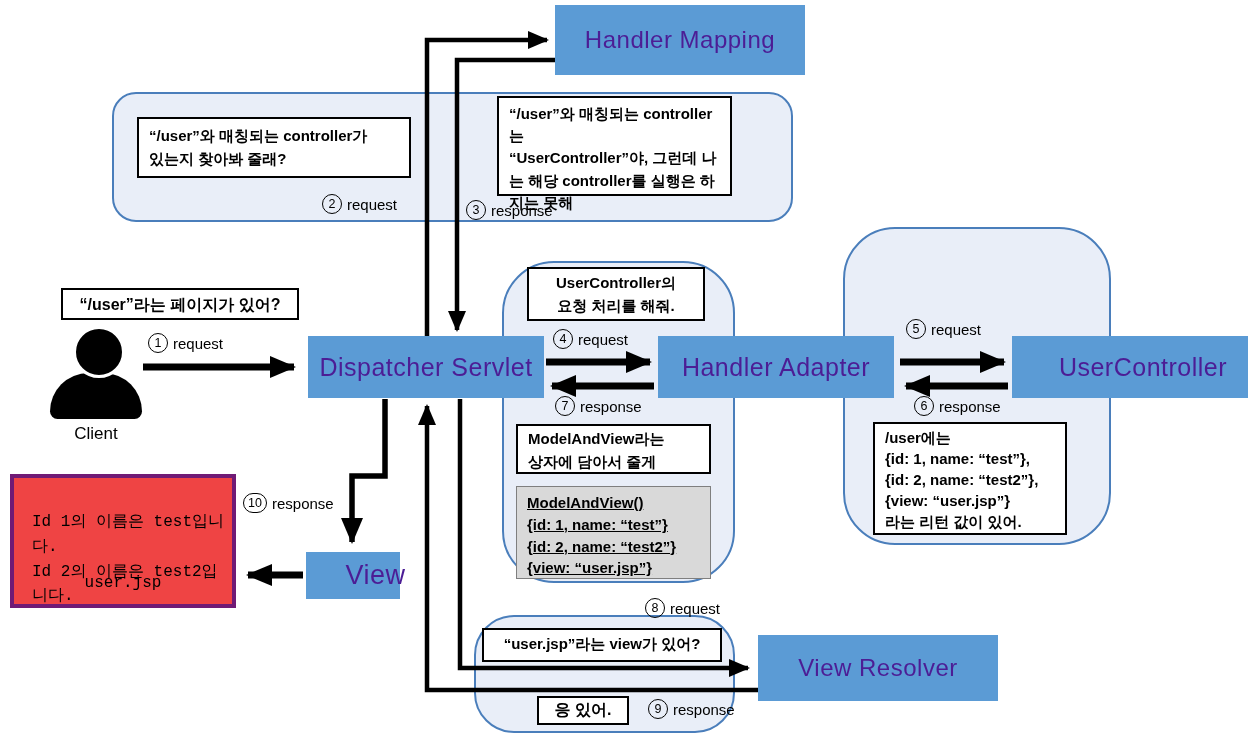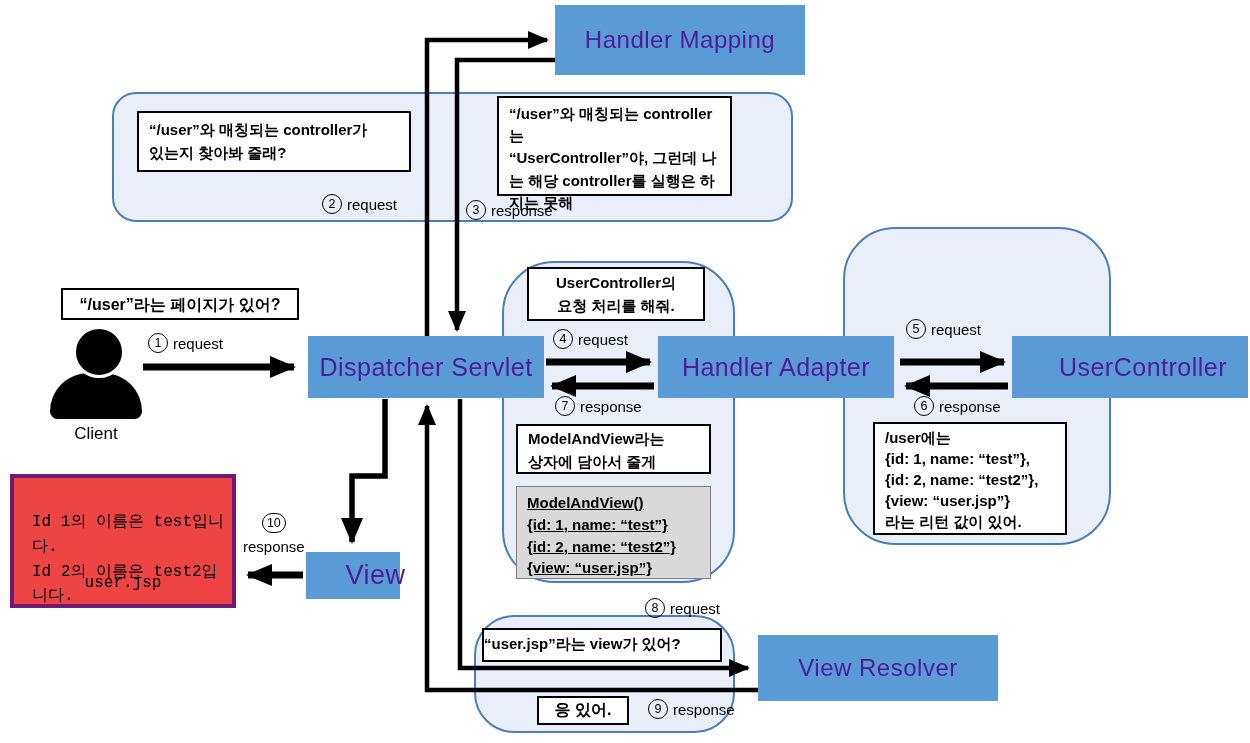--- a/index.html
+++ b/index.html
@@ -56,21 +56,21 @@
     </div>
 
   <div style="position:absolute;left:50px;top:326px;width:92px;height:94px;z-index:3;">
     <div class="person-body"></div>
     <div class="person-head"></div>
   </div>
   <div style="position:absolute;left:50px;top:424px;width:92px;text-align:center;font-size:17px;z-index:3;">Client</div>
 
   <div class="sbox" style="left:61px;top:288px;width:238px;height:32px;text-align:center;font-size:16px;padding-top:3px;">“/user”라는 페이지가 있어?</div>
 
-  <div class="sbox" style="left:137px;top:111px;width:274px;height:61px;padding:6px 10px;">“/user”와 매칭되는 controller가
+  <div class="sbox" style="left:137px;top:117px;width:274px;height:61px;padding:6px 10px;">“/user”와 매칭되는 controller가
 있는지 찾아봐 줄래?</div>
   <div class="sbox" style="left:497px;top:96px;width:235px;height:100px;padding:5px 10px;line-height:1.48;">“/user”와 매칭되는 controller는
 “UserController”야, 그런데 나
 는 해당 controller를 실행은 하
 지는 못해</div>
 
   <div class="sbox" style="left:516px;top:424px;width:195px;height:50px;padding:2px 10px;">ModelAndView라는
 상자에 담아서 줄게</div>
   <div class="sbox" style="left:527px;top:267px;width:178px;height:54px;text-align:center;padding:3px 4px;">UserController의
 요청 처리를 해줘.</div>
@@ -79,21 +79,21 @@
 {id: 1, name: “test”}
 {id: 2, name: “test2”}
 {view: “user.jsp”}</div>
 
   <div class="sbox" style="left:873px;top:422px;width:194px;height:113px;padding:3px 10px;line-height:1.4;">/user에는
 {id: 1, name: “test”},
 {id: 2, name: “test2”},
 {view: “user.jsp”}
 라는 리턴 값이 있어.</div>
 
-  <div class="sbox" style="left:482px;top:628px;width:240px;height:34px;padding-top:3px;">“user.jsp”라는 view가 있어?</div>
+  <div class="sbox" style="left:482px;top:628px;width:240px;height:34px;text-align:center;padding-top:3px;">“user.jsp”라는 view가 있어?</div>
   <div class="sbox" style="left:537px;top:696px;width:92px;height:29px;text-align:center;font-size:16px;">응 있어.</div>
 
   <div class="gbox" style="left:10px;top:474px;width:226px;height:134px;background:#ef4444;border:4px solid #701a75;font-family:Liberation Mono, monospace;">
     <div style="padding:14px 0 0 18px;font-size:16px;line-height:1.55;white-space:pre-line;">Id 1의 이름은 test입니다.
 Id 2의 이름은 test2입니다.</div>
     <div style="position:absolute;left:0;bottom:12px;width:100%;text-align:center;font-size:16px;">user.jsp</div>
   </div>
 
   <div class="flabel" style="left:148px;top:333px;">
     <span class="circ">1</span>
@@ -124,21 +124,21 @@
     <span>response</span>
     </div>
   <div class="flabel" style="left:645px;top:598px;">
     <span class="circ">8</span>
     <span>request</span>
     </div>
   <div class="flabel" style="left:648px;top:699px;">
     <span class="circ">9</span>
     <span>response</span>
     </div>
-  <div class="flabel" style="left:243px;top:513px;flex-direction:column;">
+  <div class="flabel" style="left:243px;top:493px;">
     <span class="circ" style="width:24px;border-radius:11px;">10</span>
     <span>response</span>
     </div>
 
   <svg id="arrows" width="1250" height="743" viewBox="0 0 1250 743">
     <defs>
       <marker id="ah" markerUnits="userSpaceOnUse" markerWidth="26" markerHeight="22" refX="24" refY="11" orient="auto">
         <polygon points="0,0 26,11 0,22" fill="#000"></polygon>
       </marker>
       <marker id="ahs" markerUnits="userSpaceOnUse" markerWidth="21" markerHeight="18" refX="19" refY="9" orient="auto">

